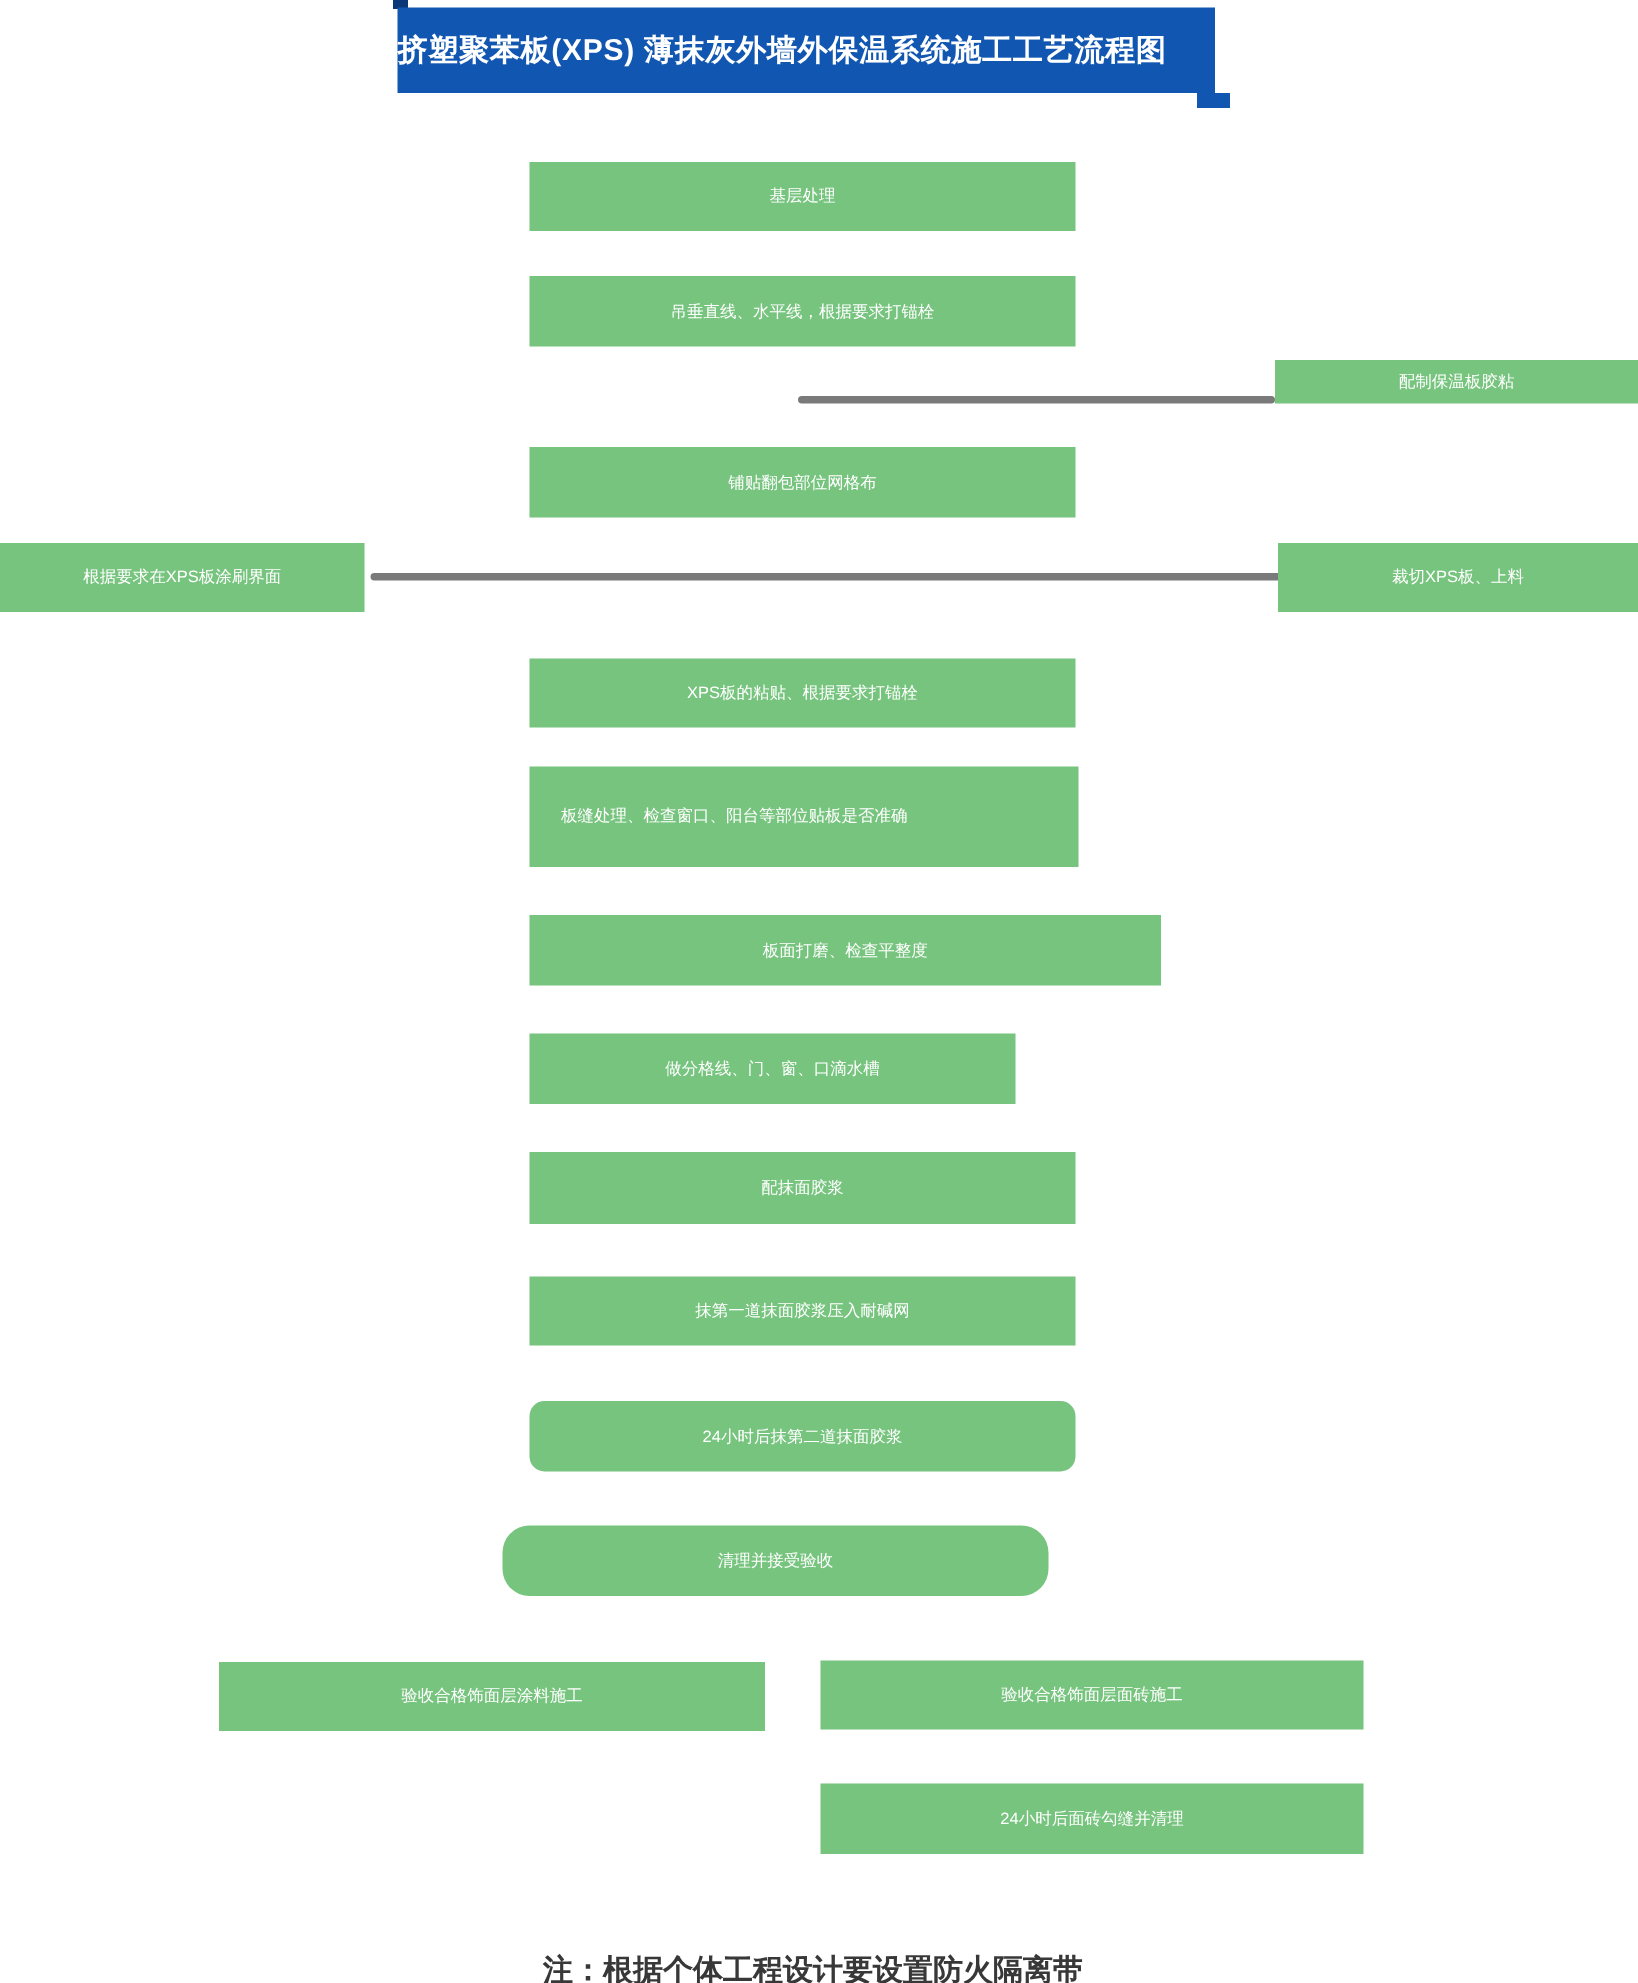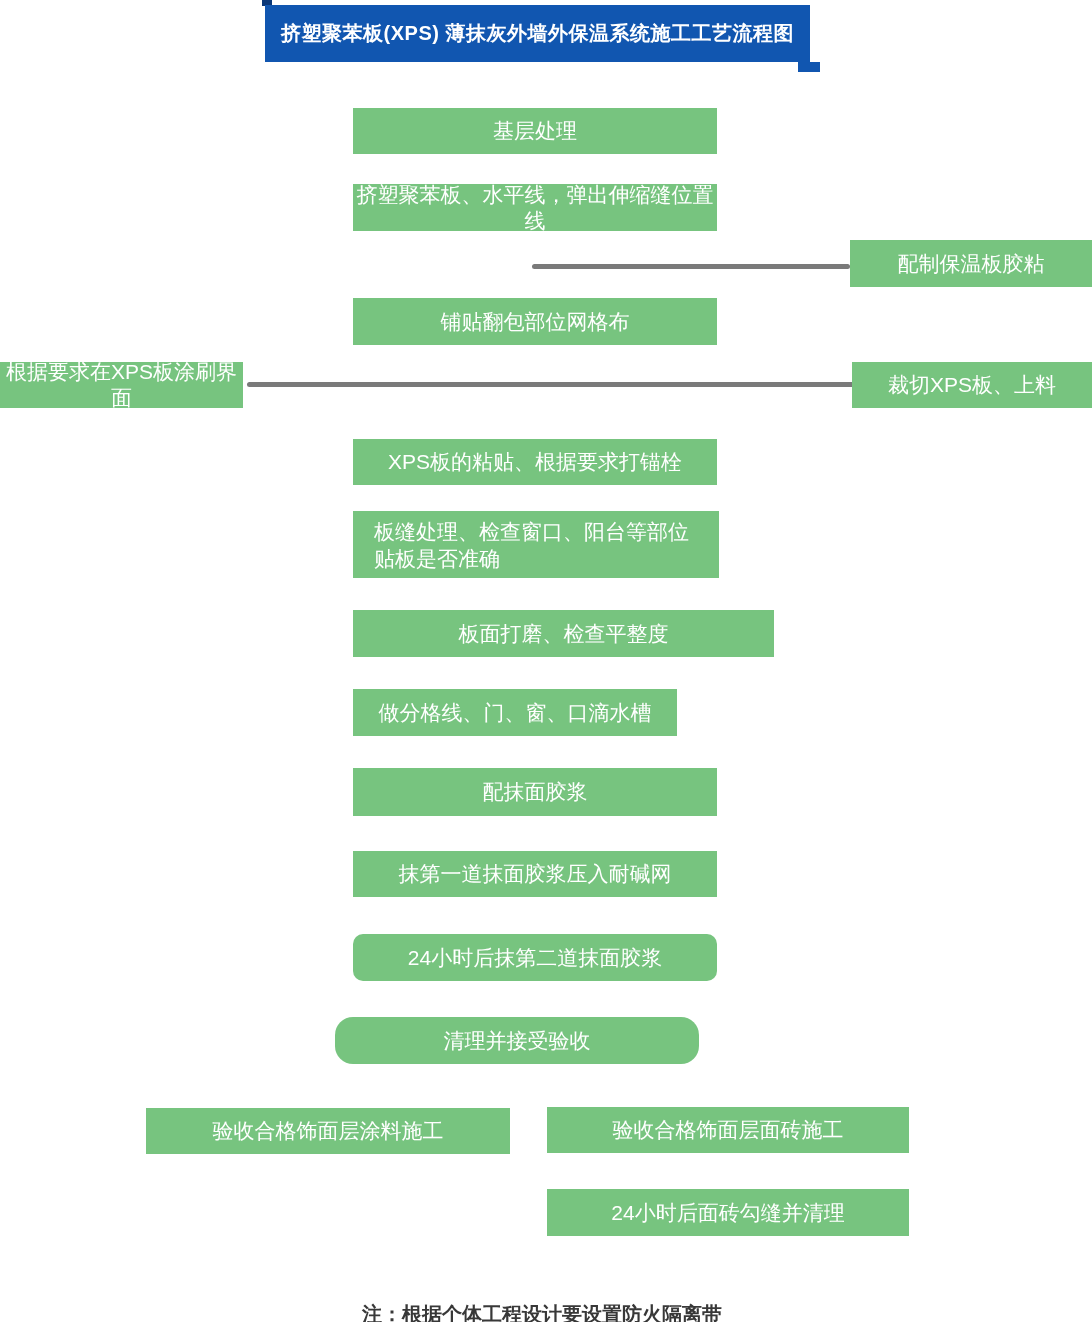--- a/index.html
+++ b/index.html
@@ -18,40 +18,40 @@
   
   .title-tab {
     position: absolute;
     left: 262px; top: 0; width: 10px; height: 6px;
     background: #0a3778;
   }
   .title-bar {
     position: absolute;
     left: 265px; top: 5px; width: 545px; height: 57px;
     background: #1156b0;
-    display: flex; align-items: center; justify-content: center;
+    display: flex; align-items: center; 
   }
   .title-bar .title-text {
     color: #ffffff;
     font-size: 20px;
     font-weight: bold;
     letter-spacing: 0.5px;
     white-space: nowrap;
   }
   .title-accent {
     position: absolute;
     left: 798px; top: 62px; width: 22px; height: 10px;
     background: #1156b0;
   }
   
   .node {
     position: absolute;
     background: #77c47f;
     color: #ffffff;
-    font-size: 21px;
+    font-size: 11px;
     display: flex; align-items: center; justify-content: center;
     text-align: center;
     line-height: 26px;
   }
   .node.left-align {
     justify-content: flex-start;
     text-align: left;
     padding: 0 21px;
     line-height: 27px;
     box-sizing: border-box;
@@ -86,24 +86,24 @@
   <div class="title-accent"></div>
 
   <div class="connector" style="left:532px; top:264px; width:318px;"></div>
   <div class="connector" style="left:247px; top:382px; width:607px;"></div>
 
   <div class="node" style="left:353px; top:108px; width:364px; height:46px;">
     <span>基层处理</span>
   </div>
 
   <div class="node" style="left:353px; top:184px; width:364px; height:47px;">
-    <span>挤塑聚苯板、水平线，弹出伸缩缝位置线</span>
+    <span>吊垂直线、水平线，根据要求打锚栓</span>
   </div>
 
-  <div class="node" style="left:850px; top:240px; width:242px; height:47px;">
+  <div class="node" style="left:850px; top:240px; width:242px; height:29px;">
     <span>配制保温板胶粘</span>
   </div>
 
   <div class="node" style="left:353px; top:298px; width:364px; height:47px;">
     <span>铺贴翻包部位网格布</span>
   </div>
 
   <div class="node" style="left:0px; top:362px; width:243px; height:46px;">
     <span>根据要求在XPS板涂刷界面</span>
   </div>

